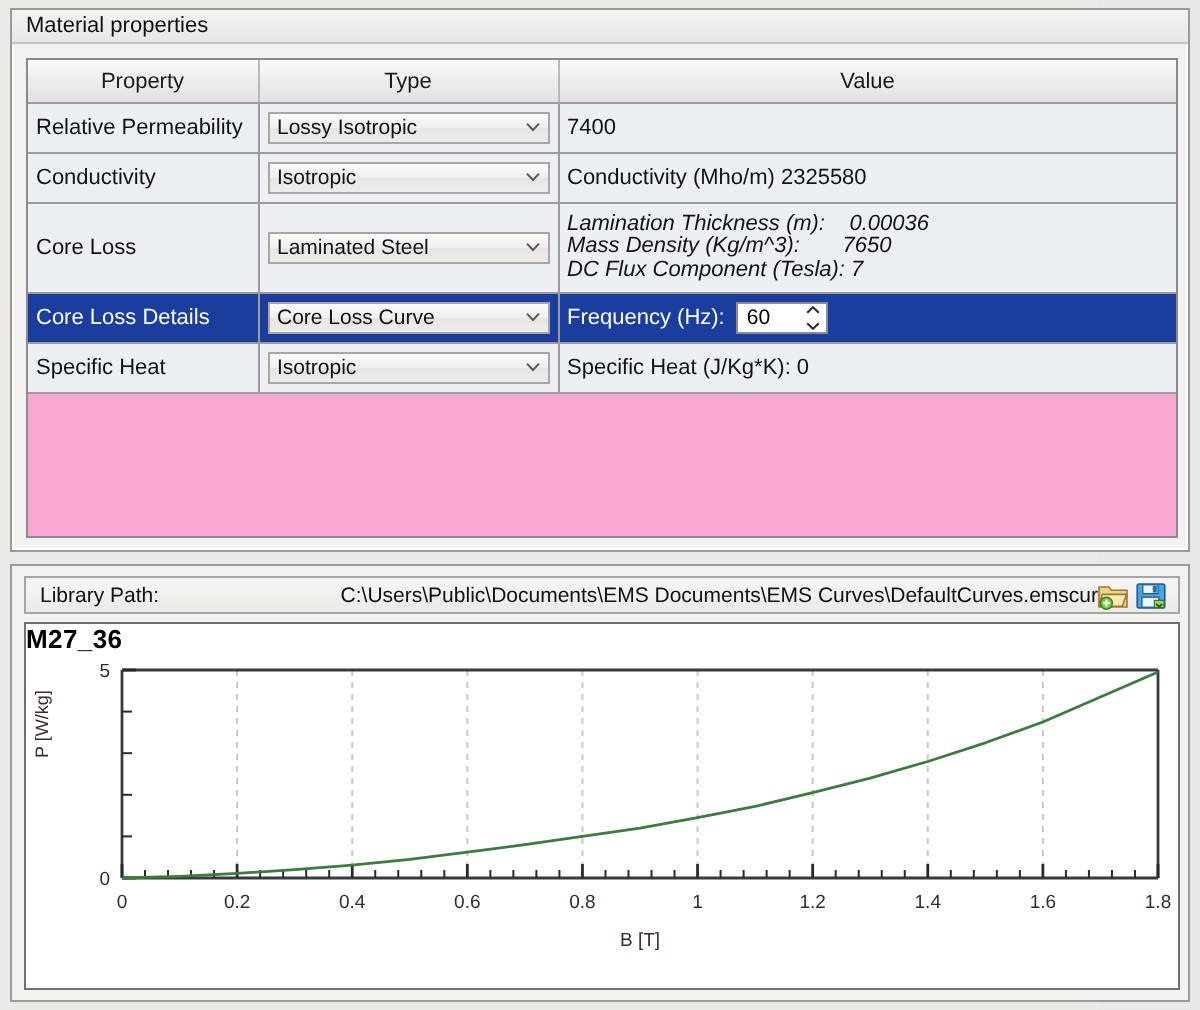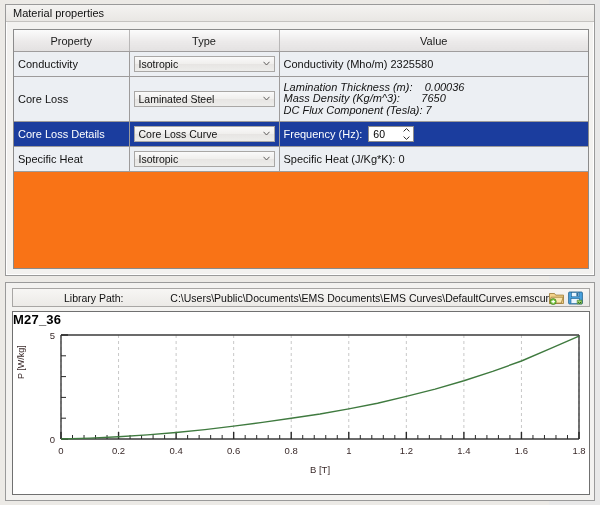--- a/index.html
+++ b/index.html
@@ -24,21 +24,21 @@
   .panel-title{
     height:17px;line-height:17px;
     padding-left:7px;
     background:linear-gradient(to bottom,#f4f3f1 0%,#e9e7e4 100%);
     border-bottom:1px solid #c5c3c0;
     font-size:11px;color:#101010;
     box-sizing:border-box;
   }
   .grid-wrap{
     position:absolute;left:7px;top:24px;width:576px;height:240px;
-    background:#f97316;
+    background:#f9a8d4;
     border:1px solid #8b8b8b;
     box-sizing:border-box;
     overflow:hidden;
   }
   table.grid{
     border-collapse:collapse;width:100%;table-layout:fixed;
   }
   table.grid col.c-prop{width:115px;}
   table.grid col.c-type{width:150px;}
   table.grid col.c-val{width:309px;}
@@ -136,21 +136,21 @@
     border:1px solid #9a9a9a;
     box-sizing:border-box;
   }
   .libbar{
     position:absolute;left:6px;top:5px;width:578px;height:19px;
     background:linear-gradient(to bottom,#f7f6f4 0%,#eceae7 100%);
     border:1px solid #a8a6a4;
     box-sizing:border-box;
     display:flex;align-items:center;
   }
-  .lib-label{padding-left:7px;font-size:10.5px;color:#101010;margin-left:44px;}
+  .lib-label{padding-left:7px;font-size:10.5px;color:#101010;}
   .lib-path{padding-left:11px;font-size:10.5px;color:#101010;flex:1;white-space:nowrap;overflow:hidden;text-align:right;}
   .lib-icons{display:flex;align-items:center;gap:4px;padding-right:6px;}
   .ic{width:15px;height:14px;display:block;}
 
   .chartbox{
     position:absolute;left:6px;top:28px;width:578px;height:184px;
     background:#ffffff;
     border:1px solid #707070;
     box-sizing:border-box;
   }
@@ -189,20 +189,34 @@
         </colgroup>
         <thead>
           <tr>
             <th>Property</th>
             <th>Type</th>
             <th>Value</th>
           </tr>
         </thead>
         <tbody>
 
+          <tr>
+            <td class="cell-prop">Relative Permeability</td>
+            <td class="cell-type">
+              <div class="combo">
+                <span>Lossy Isotropic</span>
+                <span class="chev">
+                  <svg width="7" height="5" viewBox="0 0 7 5">
+                      <path d="M0.5 0.8 L3.5 4 L6.5 0.8" fill="none" stroke="#5c5a58" stroke-width="1"></path>
+                    </svg>
+                </span>
+              </div>
+            </td>
+            <td class="cell-val">7400</td>
+          </tr>
 
 
           <tr>
             <td class="cell-prop">Conductivity</td>
             <td class="cell-type">
               <div class="combo">
                 <span>Isotropic</span>
                 <span class="chev">
                   <svg width="7" height="5" viewBox="0 0 7 5">
                       <path d="M0.5 0.8 L3.5 4 L6.5 0.8" fill="none" stroke="#5c5a58" stroke-width="1"></path>

